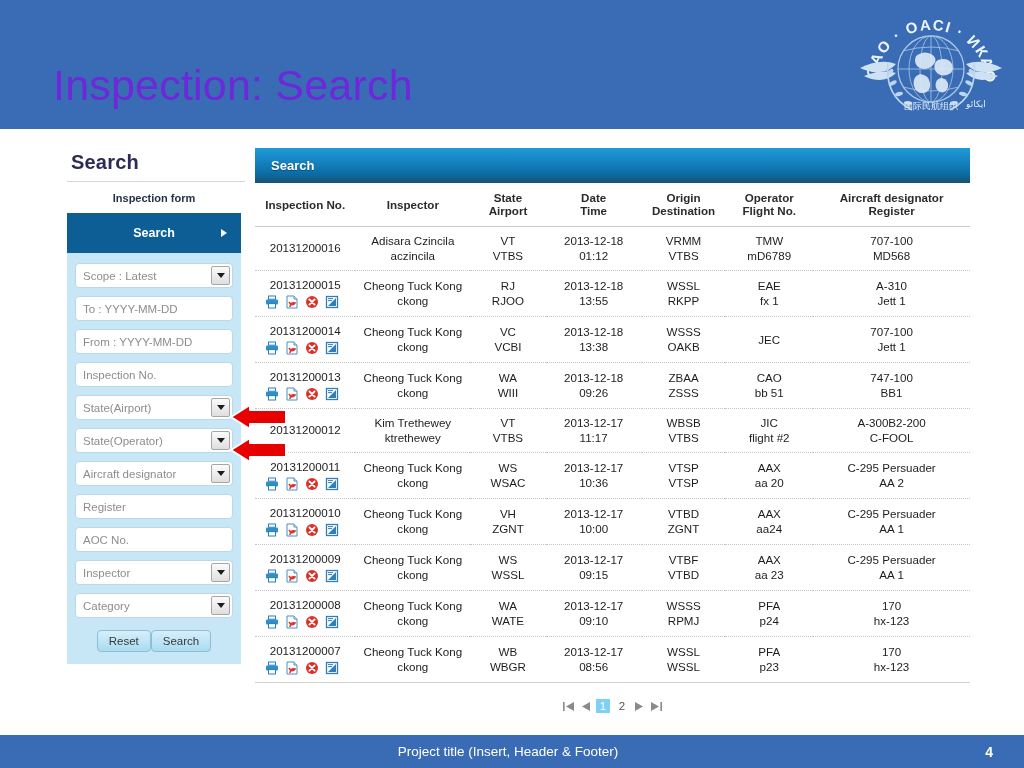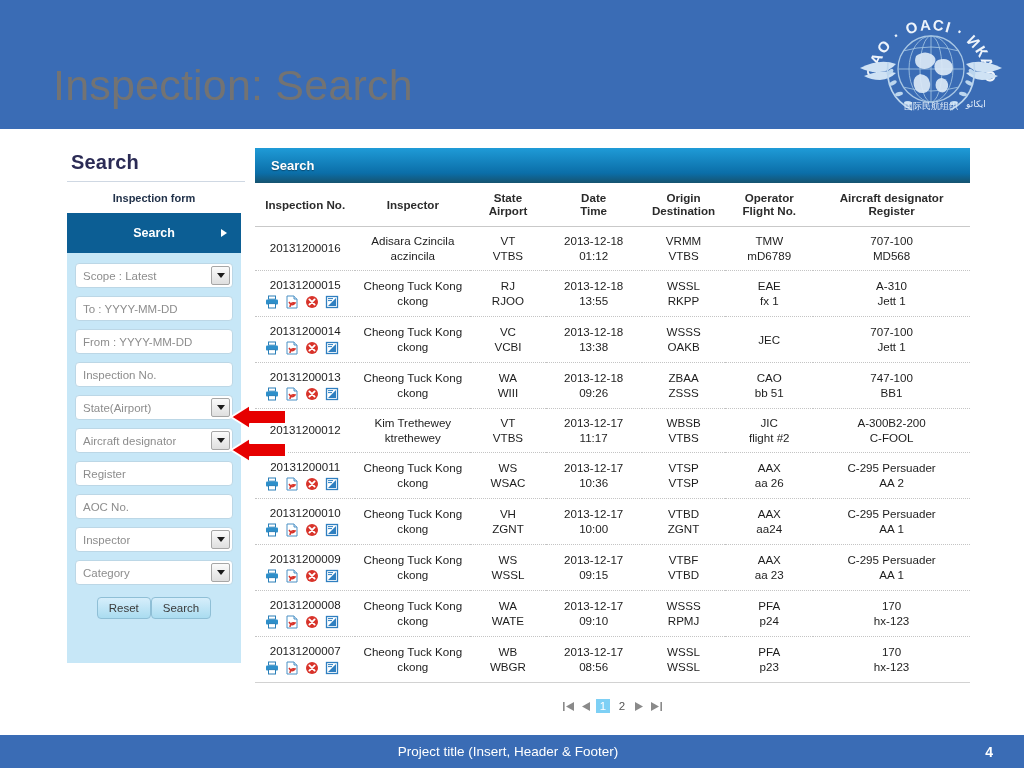--- a/index.html
+++ b/index.html
@@ -11,21 +11,21 @@
   }
   .slide { position: relative; width: 1024px; height: 768px; background: #fff; }
 
   
   .title-band {
     position: absolute; left: 0; top: 0; width: 1024px; height: 129px;
     background: #3a6cb5;
   }
   .slide-title {
     position: absolute; left: 53px; top: 60px;
-    font-size: 43px; color: #737373; font-weight: 400;
+    font-size: 43px; color: #6d28d9; font-weight: 400;
     letter-spacing: 0.2px; line-height: 50px;
     font-family: "Liberation Sans", sans-serif;
   }
 
   
   .logo-wrap {
     position: absolute; right: 16px; top: 6px;
     width: 154px; height: 116px;
   }
 
@@ -240,20 +240,26 @@
         <span class="txt">Inspection No.</span>
       </div>
 
       <div class="field">
         <span class="txt">State(Airport)</span>
         <span class="ddbtn">
             <span class="arr"></span>
           </span>
       </div>
 
+      <div class="field">
+        <span class="txt">State(Operator)</span>
+        <span class="ddbtn">
+            <span class="arr"></span>
+          </span>
+      </div>
 
       <div class="field">
         <span class="txt">Aircraft designator</span>
         <span class="ddbtn">
             <span class="arr"></span>
           </span>
       </div>
 
       <div class="field">
         <span class="txt">Register</span>
@@ -559,21 +565,21 @@
             <td class="c-date two-line">
               <span class="l1">2013-12-17</span>
               <span class="l2">10:36</span>
             </td>
             <td class="c-orig two-line">
               <span class="l1">VTSP</span>
               <span class="l2">VTSP</span>
             </td>
             <td class="c-oper two-line">
               <span class="l1">AAX</span>
-              <span class="l2">aa 26</span>
+              <span class="l2">aa 20</span>
             </td>
             <td class="c-acft two-line">
               <span class="l1">C-295 Persuader</span>
               <span class="l2">AA 2</span>
             </td>
           </tr>
           <tr>
             <td class="c-no">
               <span class="row-no">20131200010</span>
               <div class="icons">

